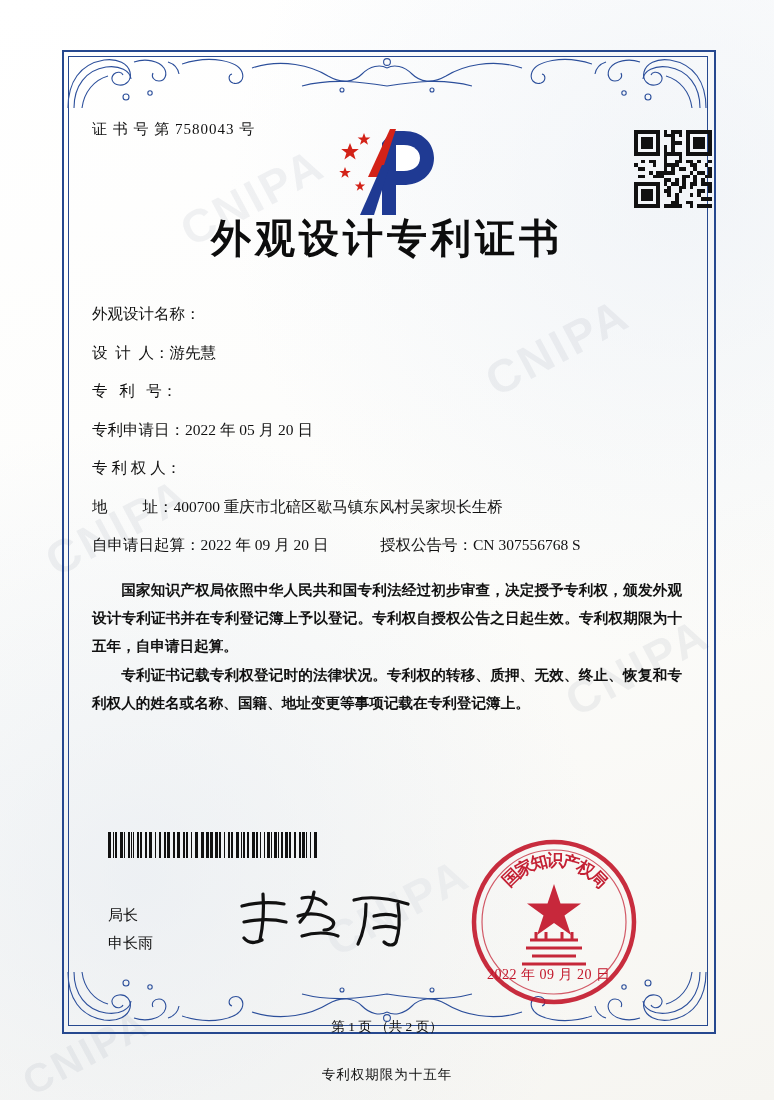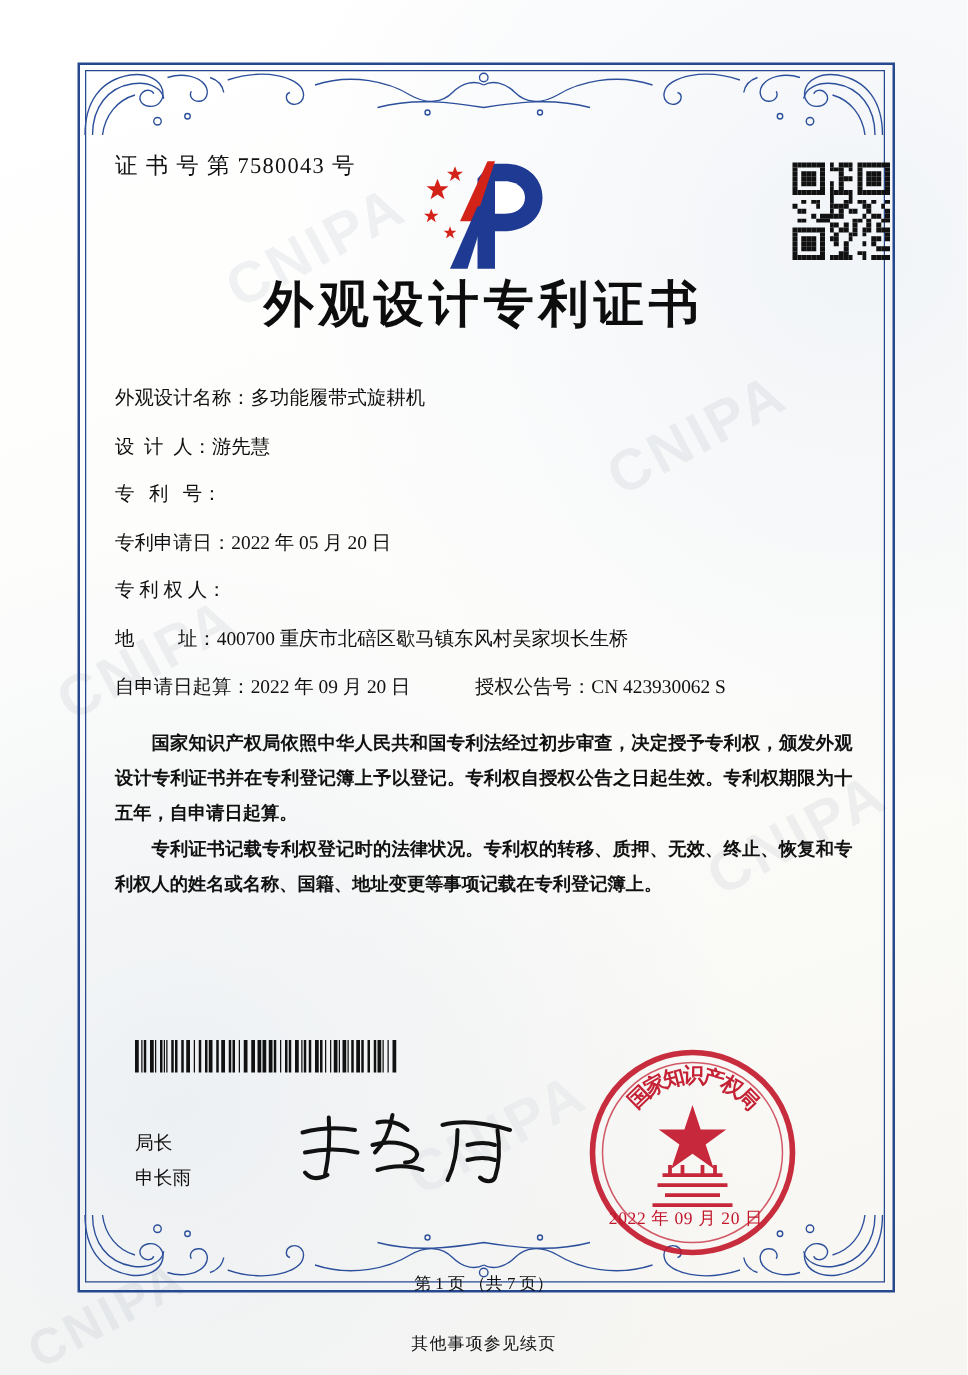--- a/index.html
+++ b/index.html
@@ -80,21 +80,21 @@
   }
 
   
   .content {
     position: absolute;
     left: 92px; top: 120px;
     width: 590px;
   }
 
   .cert-no {
-    font-size: 18px;
+    font-size: 15px;
     letter-spacing: 1px;
     color: #111;
   }
 
   
   .emblem {
     position: absolute;
     left: 330px; top: 125px;
     width: 115px; height: 95px;
   }
@@ -761,21 +761,20 @@
 
   <div class="content">
     <div class="cert-no">证 书 号 第 7580043 号</div>
 
     <div class="title">外观设计专利证书</div>
 
     <div class="fields">
 
       <div class="field-row">
         <span class="f-label">外观设计名称：</span>
-        <span class="f-value">多功能履带式旋耕机</span>
       </div>
 
       <div class="field-row">
         <span class="f-label">设  计  人：</span>
         <span class="f-value">游先慧</span>
       </div>
 
       <div class="field-row">
         <span class="f-label">专   利   号：</span>
       </div>
@@ -794,21 +793,21 @@
         <span class="f-value">400700  重庆市北碚区歇马镇东风村吴家坝长生桥</span>
       </div>
 
       <div class="field-row f-row-split">
         <span class="f-split-left">
           <span class="f-label">自申请日起算：</span>
           <span class="f-value">2022 年 09 月 20 日</span>
         </span>
         <span class="f-split-right">
           <span class="f-label">授权公告号：</span>
-          <span class="f-value">CN 423930062 S</span>
+          <span class="f-value">CN 307556768 S</span>
         </span>
       </div>
 
     </div>
 
     <div class="paras">
       <p>国家知识产权局依照中华人民共和国专利法经过初步审查，决定授予专利权，颁发外观设计专利证书并在专利登记簿上予以登记。专利权自授权公告之日起生效。专利权期限为十五年，自申请日起算。</p>
       <p>专利证书记载专利权登记时的法律状况。专利权的转移、质押、无效、终止、恢复和专利权人的姓名或名称、国籍、地址变更等事项记载在专利登记簿上。</p>
     </div>
   </div>
@@ -910,15 +909,15 @@
         <text x="86" y="30" text-anchor="middle" transform="rotate(-14 86 86)">知</text>
         <text x="86" y="30" text-anchor="middle" transform="rotate(1 86 86)">识</text>
         <text x="86" y="30" text-anchor="middle" transform="rotate(16 86 86)">产</text>
         <text x="86" y="30" text-anchor="middle" transform="rotate(31 86 86)">权</text>
         <text x="86" y="30" text-anchor="middle" transform="rotate(46 86 86)">局</text>
       </g>
     </svg>
   </div>
   <div class="seal-date">2022 年 09 月 20 日</div>
 
-  <div class="page-no">第 1 页 （共 7 页）</div>
-  <div class="footer-note">其他事项参见续页</div>
+  <div class="page-no">第 1 页 （共 2 页）</div>
+  <div class="footer-note">专利权期限为十五年</div>
 </div>
 
 </body></html>

